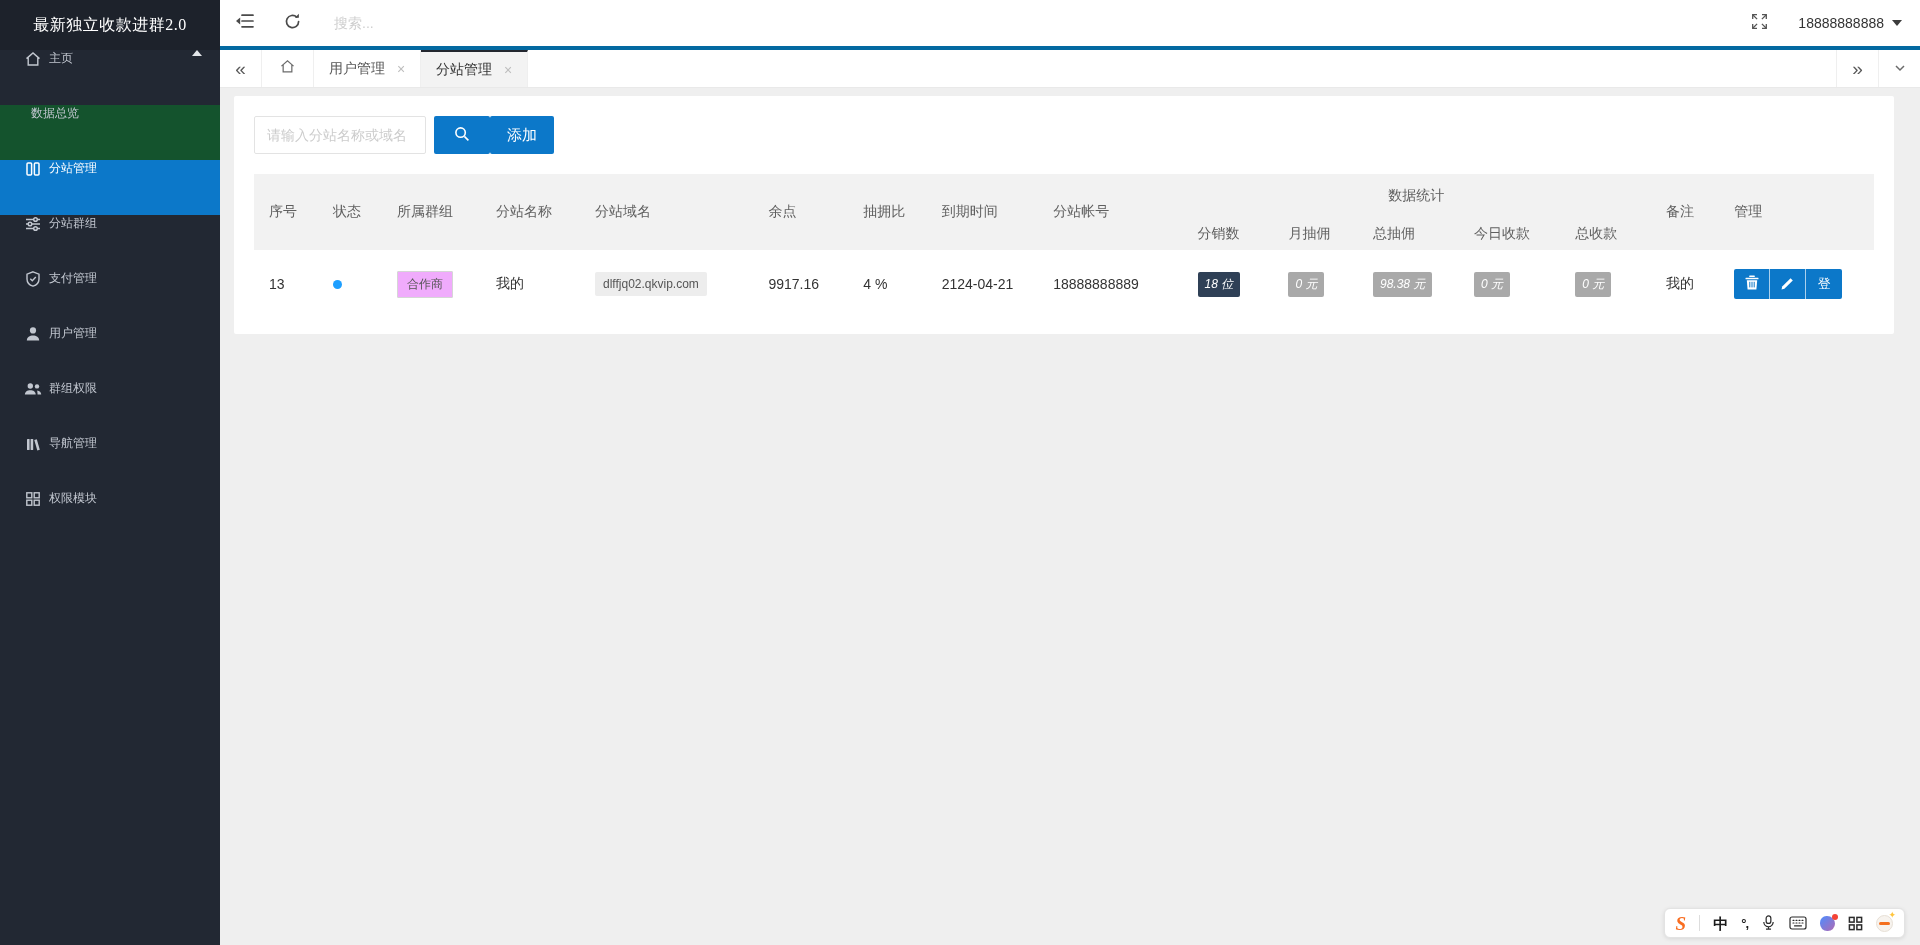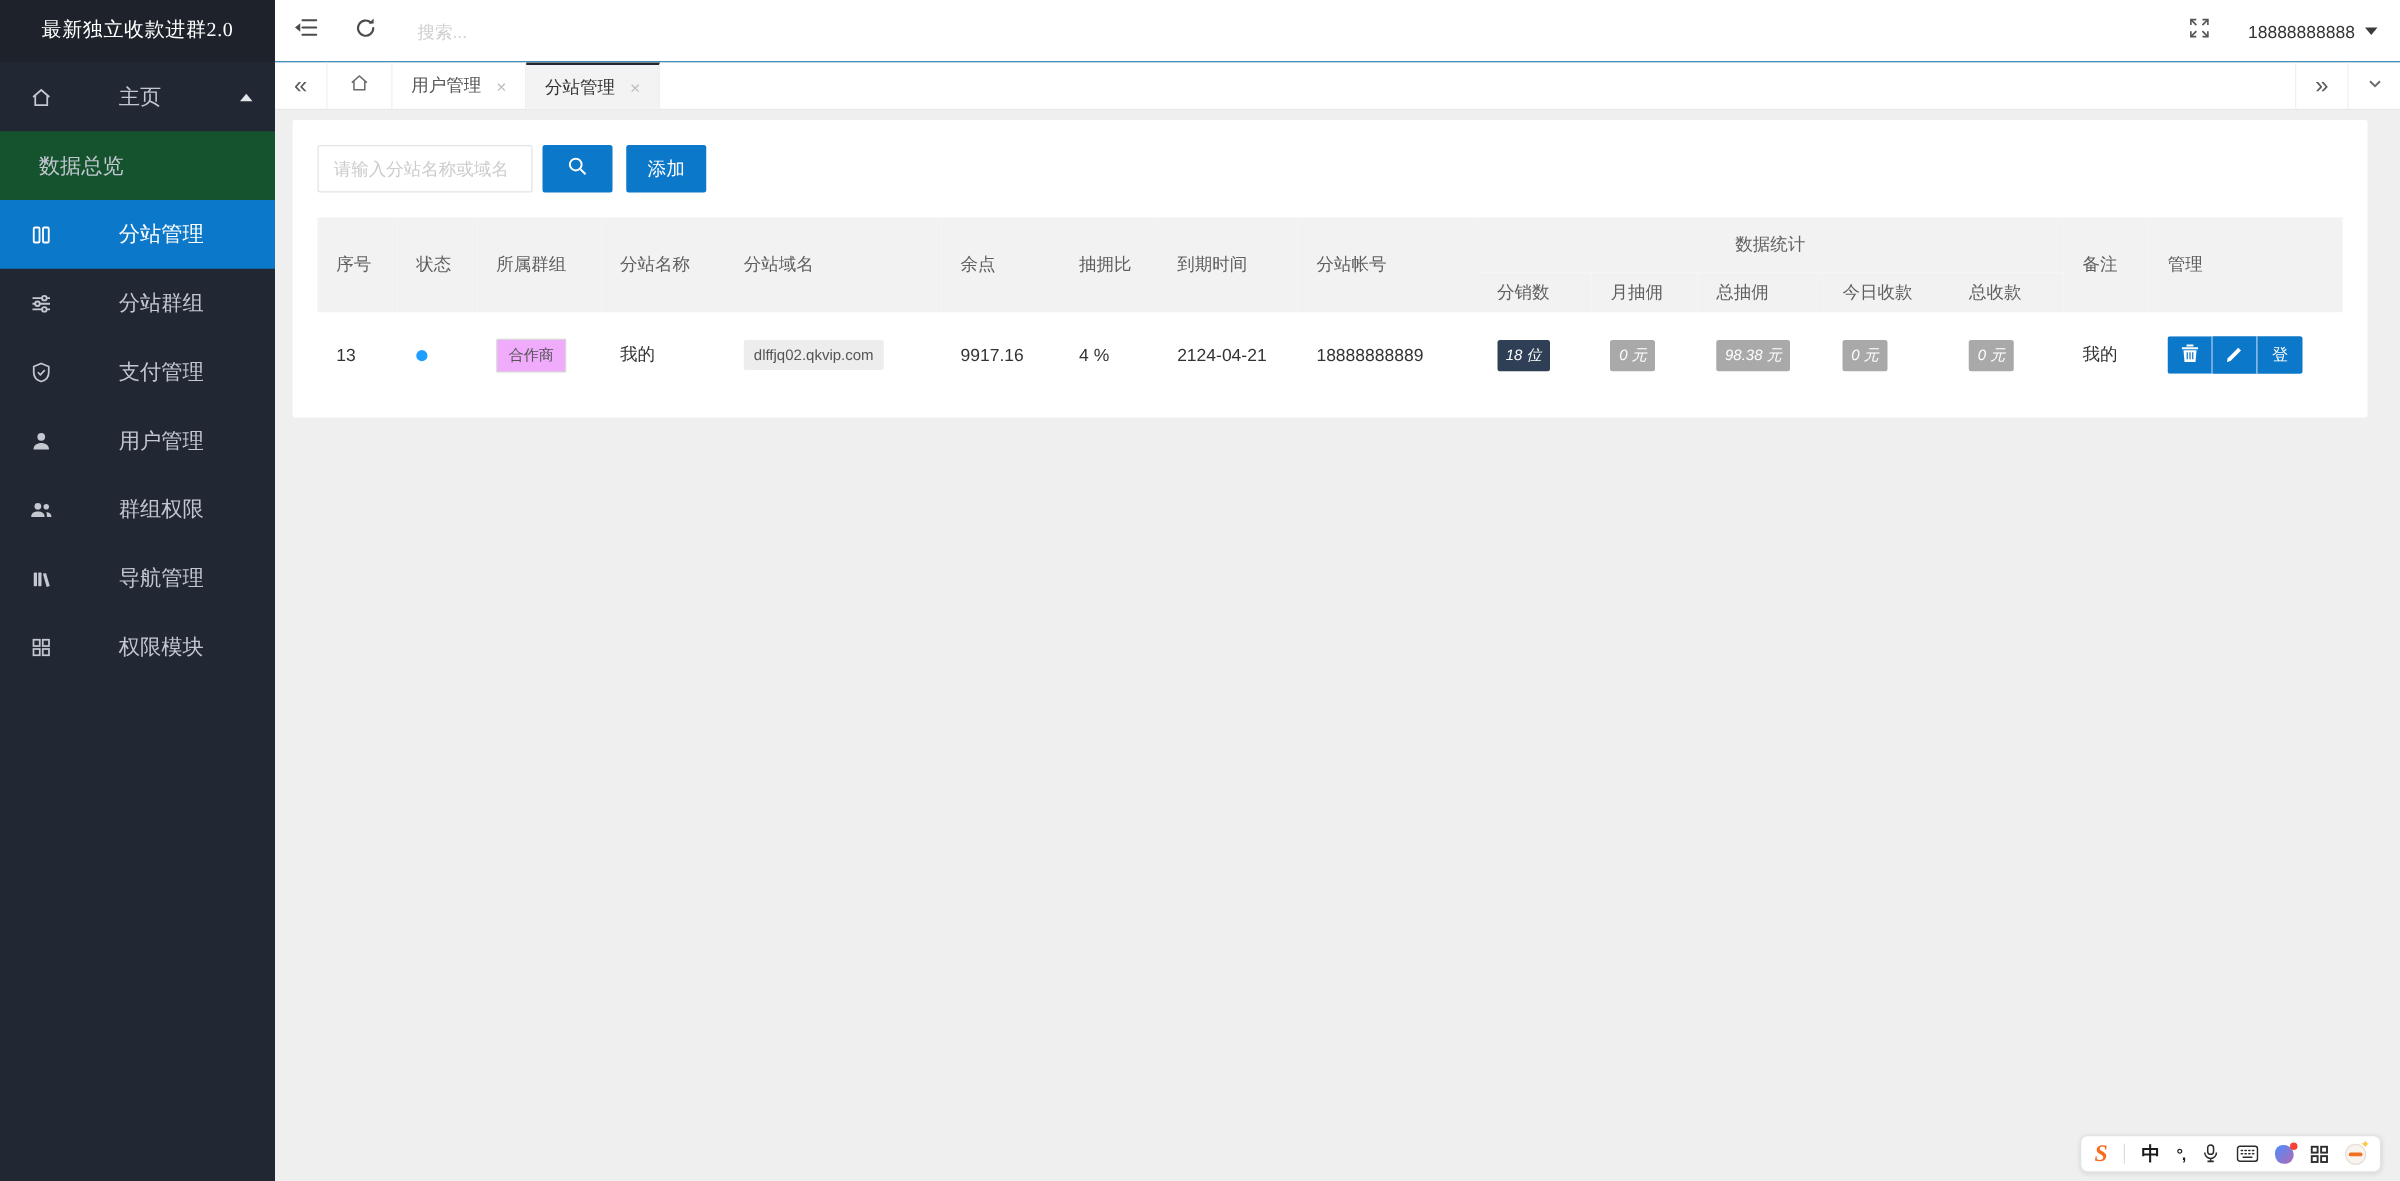--- a/index.html
+++ b/index.html
@@ -6,29 +6,29 @@
   html,body { margin:0; padding:0; }
   body {
     width:1920px; height:945px; overflow:hidden;
     font-family:"Liberation Sans","DejaVu Sans",sans-serif;
     background:#efefef; position:relative;
   }
 
   
   .sidebar { position:absolute; left:0; top:0; bottom:0; width:220px; background:#222833; z-index:5;font-family:Liberation Serif, serif; }
   .logo { height:50px; line-height:50px; text-align:center; color:#ffffff; font-size:16px; background:#1d222b; letter-spacing:.5px; }
-  .menu-item { height:55px; display:flex; align-items:center; padding:0 18px 0 24px; color:#c2c7d0; font-size:17px; cursor:pointer;gap:46px; }
+  .menu-item { height:55px; display:flex; padding:0 18px 0 24px; color:#c2c7d0; font-size:12px; cursor:pointer; }
   .menu-item .mi-icon { width:18px; height:18px; margin-right:7px; display:inline-flex; align-items:center; justify-content:center; flex:0 0 18px; }
   .menu-item.submenu { background:#14532d; padding-left:31px; }
   .menu-item.active { background:#0c78c9; color:#fff; }
   .caret-up { margin-left:auto; width:0; height:0; border-left:5px solid transparent; border-right:5px solid transparent; border-bottom:6px solid #e3e6ea; }
 
   
   .main { margin-left:220px; }
-  .topbar { height:50px; background:#fff; display:flex; align-items:center; border-bottom:1px solid #0369a1; }
+  .topbar { height:50px; background:#fff; display:flex; align-items:center; border-bottom:4px solid #0369a1; }
   .tb-btn { width:48px; height:50px; display:flex; align-items:center; justify-content:center; cursor:pointer; }
   .search-input { border:none; outline:none; font-size:14px; color:#333; width:240px; margin-left:16px; background:transparent; }
   .search-input::placeholder { color:#cfcfcf; }
   .tb-right { margin-left:auto; display:flex; align-items:center; padding-right:18px; gap:30px; }
   .fullscreen-btn { display:flex; align-items:center; cursor:pointer; }
   .username { font-size:14px; color:#333; display:flex; align-items:center; gap:8px; cursor:pointer; }
   .caret-down { width:0; height:0; border-left:5px solid transparent; border-right:5px solid transparent; border-top:6px solid #3c3c3c; }
 
   
   .tabbar { height:38px; background:#fff; display:flex; align-items:stretch; border-bottom:1px solid #e9e9e9; }
@@ -41,21 +41,21 @@
   .tab-nav-btn.right { border-right:none; border-left:1px solid #efefef; }
 
   
   .content { height:856px; padding:8px 26px 0 14px; }
   .card { background:#fff; border-radius:2px; padding:20px 20px 16px; }
   .toolbar-row { display:flex; }
   .site-search-input { width:172px; height:38px; border:1px solid #e3e3e3; border-radius:2px; padding:0 12px; font-size:14px; color:#333; outline:none; }
   .site-search-input::placeholder { color:#ccc; }
   .btn-blue { height:38px; background:#0c78c9; color:#fff; border:none; border-radius:2px; font-size:15px; cursor:pointer; display:flex; align-items:center; justify-content:center; }
   .btn-search { width:56px; margin-left:8px; }
-  .btn-add { width:64px; margin-left:11px; }
+  .btn-add { width:64px; margin-left:0; }
 
   .table-wrap { margin-top:20px; }
   table { width:100%; border-collapse:collapse; table-layout:fixed; }
   thead th { background:#f2f2f2; font-weight:normal; font-size:14px; color:#5f5f5f; text-align:left; padding-left:15px; }
   thead tr.hr1 th { height:44px; }
   thead tr.hr2 th { height:32px; }
   th.group { text-align:center; padding-left:0; }
   tbody td { height:68px; font-size:14px; color:#333; padding-left:15px; background:#fff; }
 
   .dot { width:9px; height:9px; border-radius:50%; background:#1e9fff; display:inline-block; }

